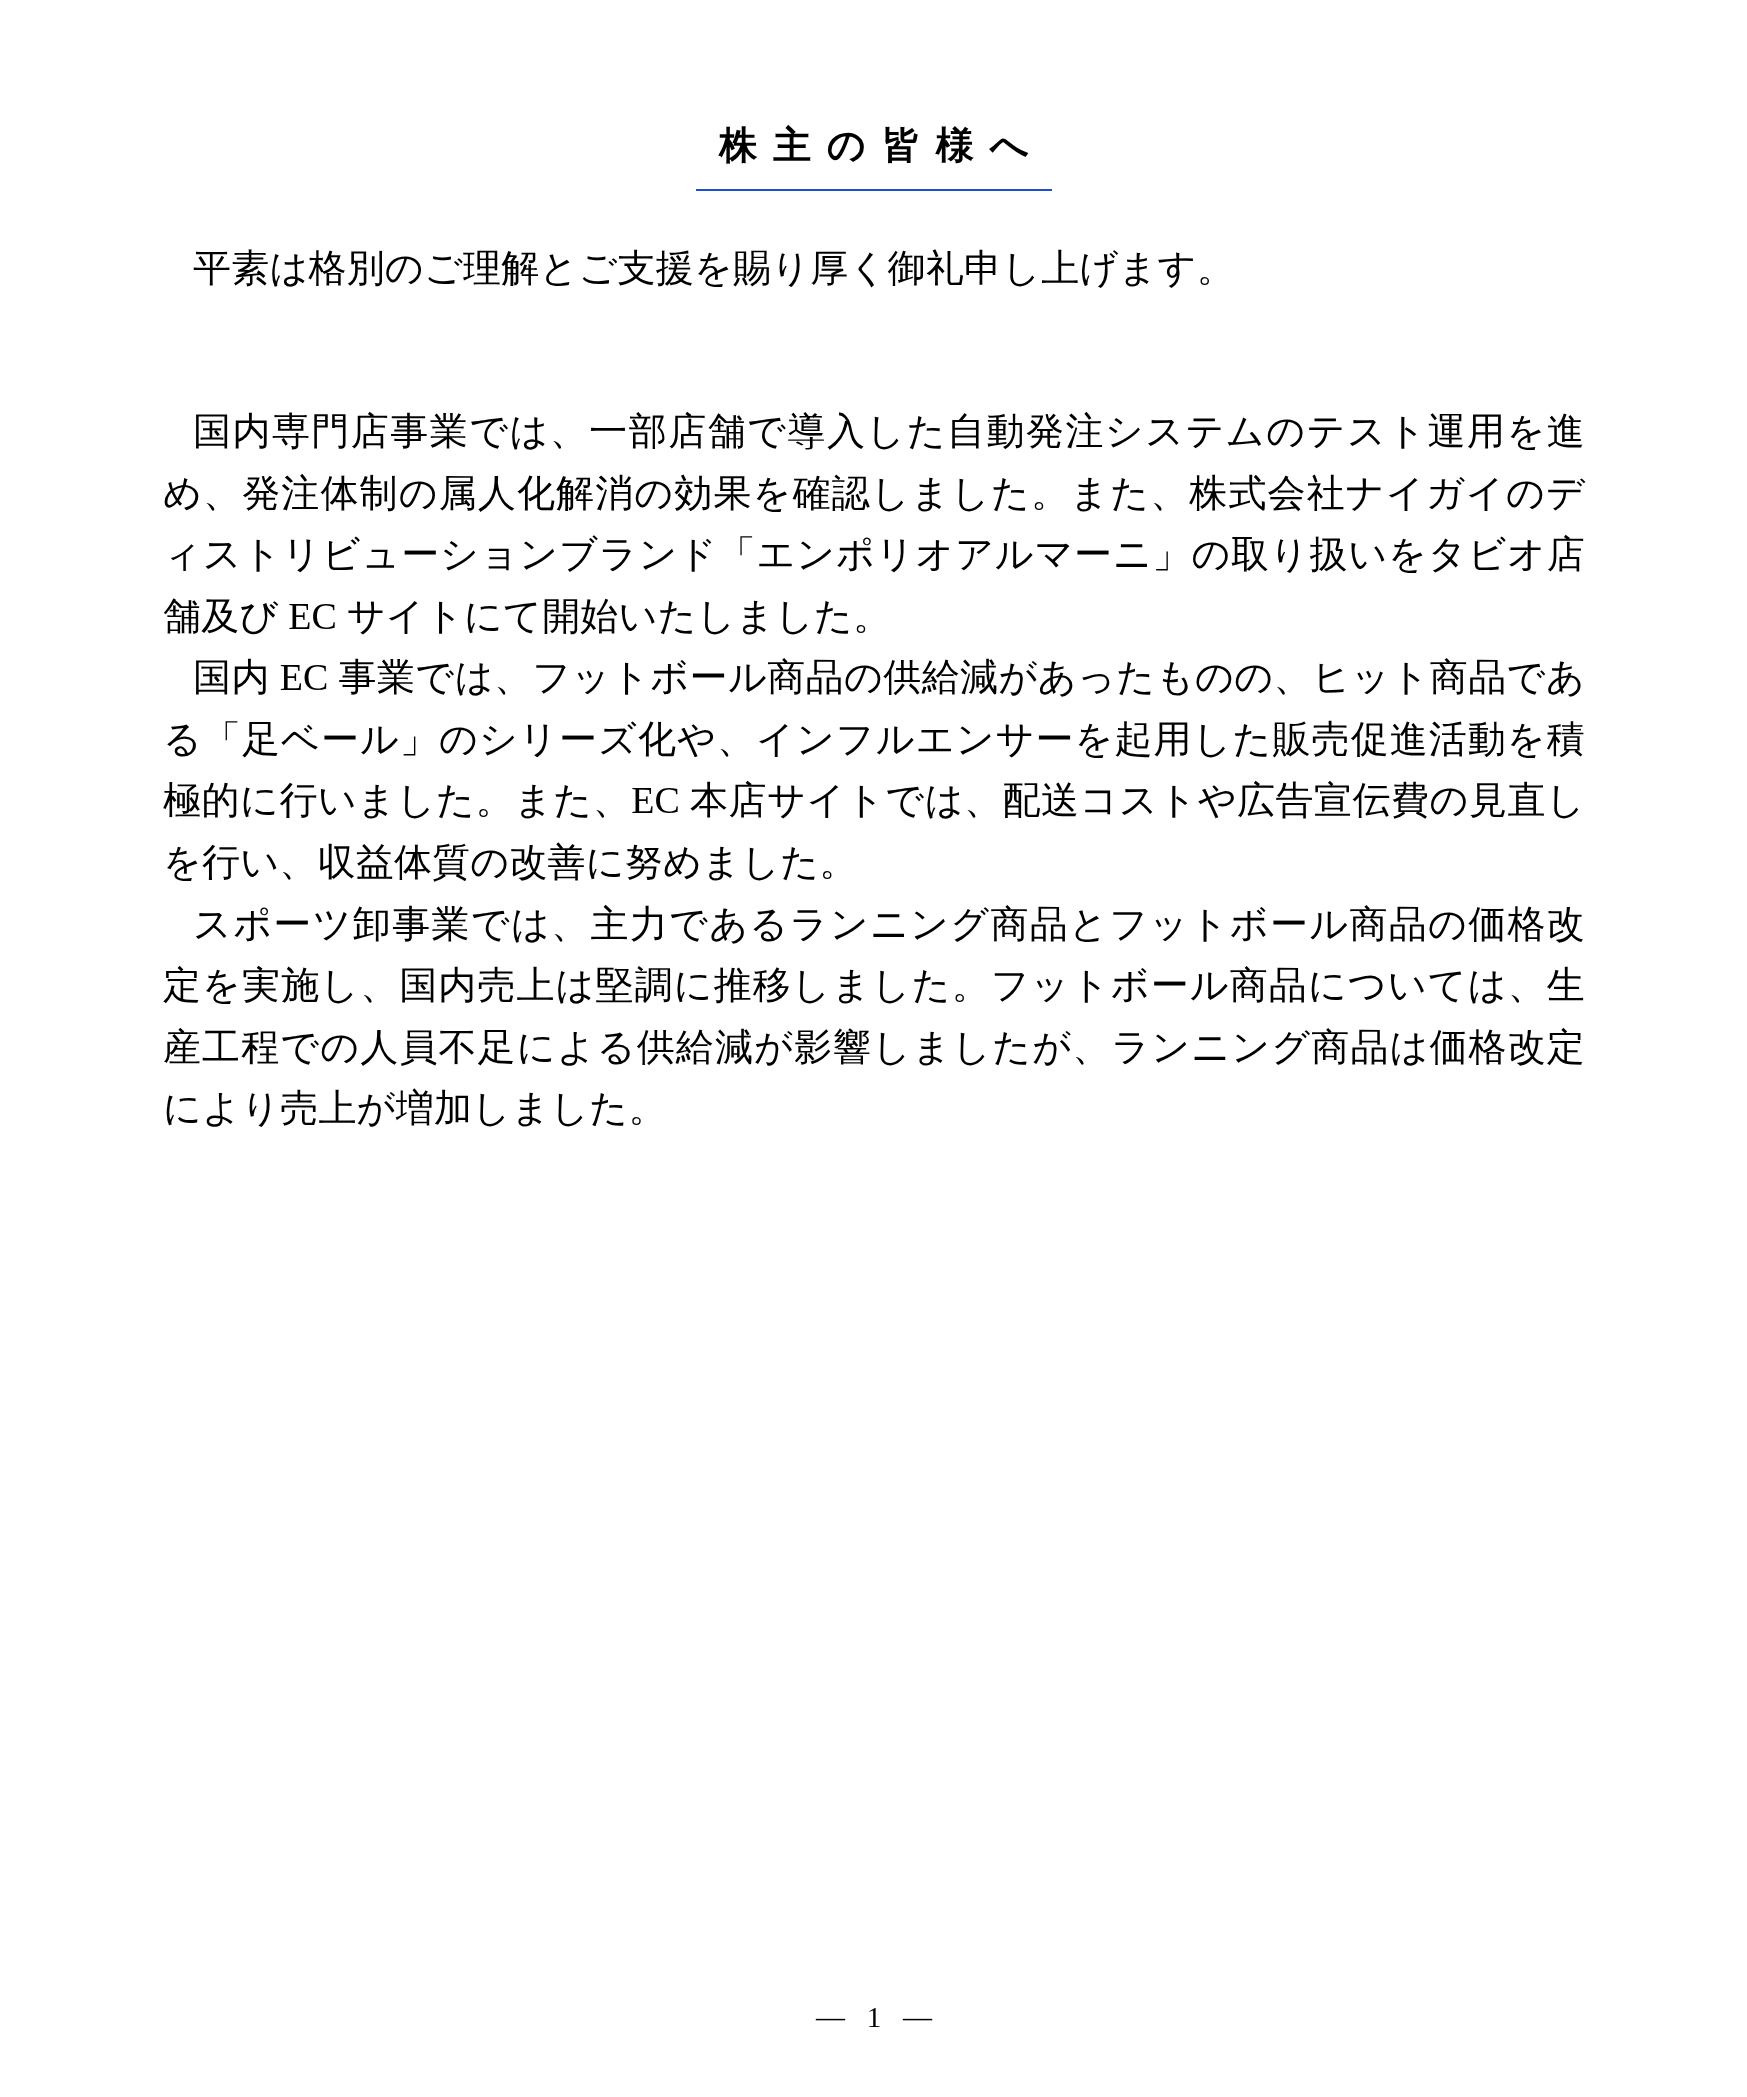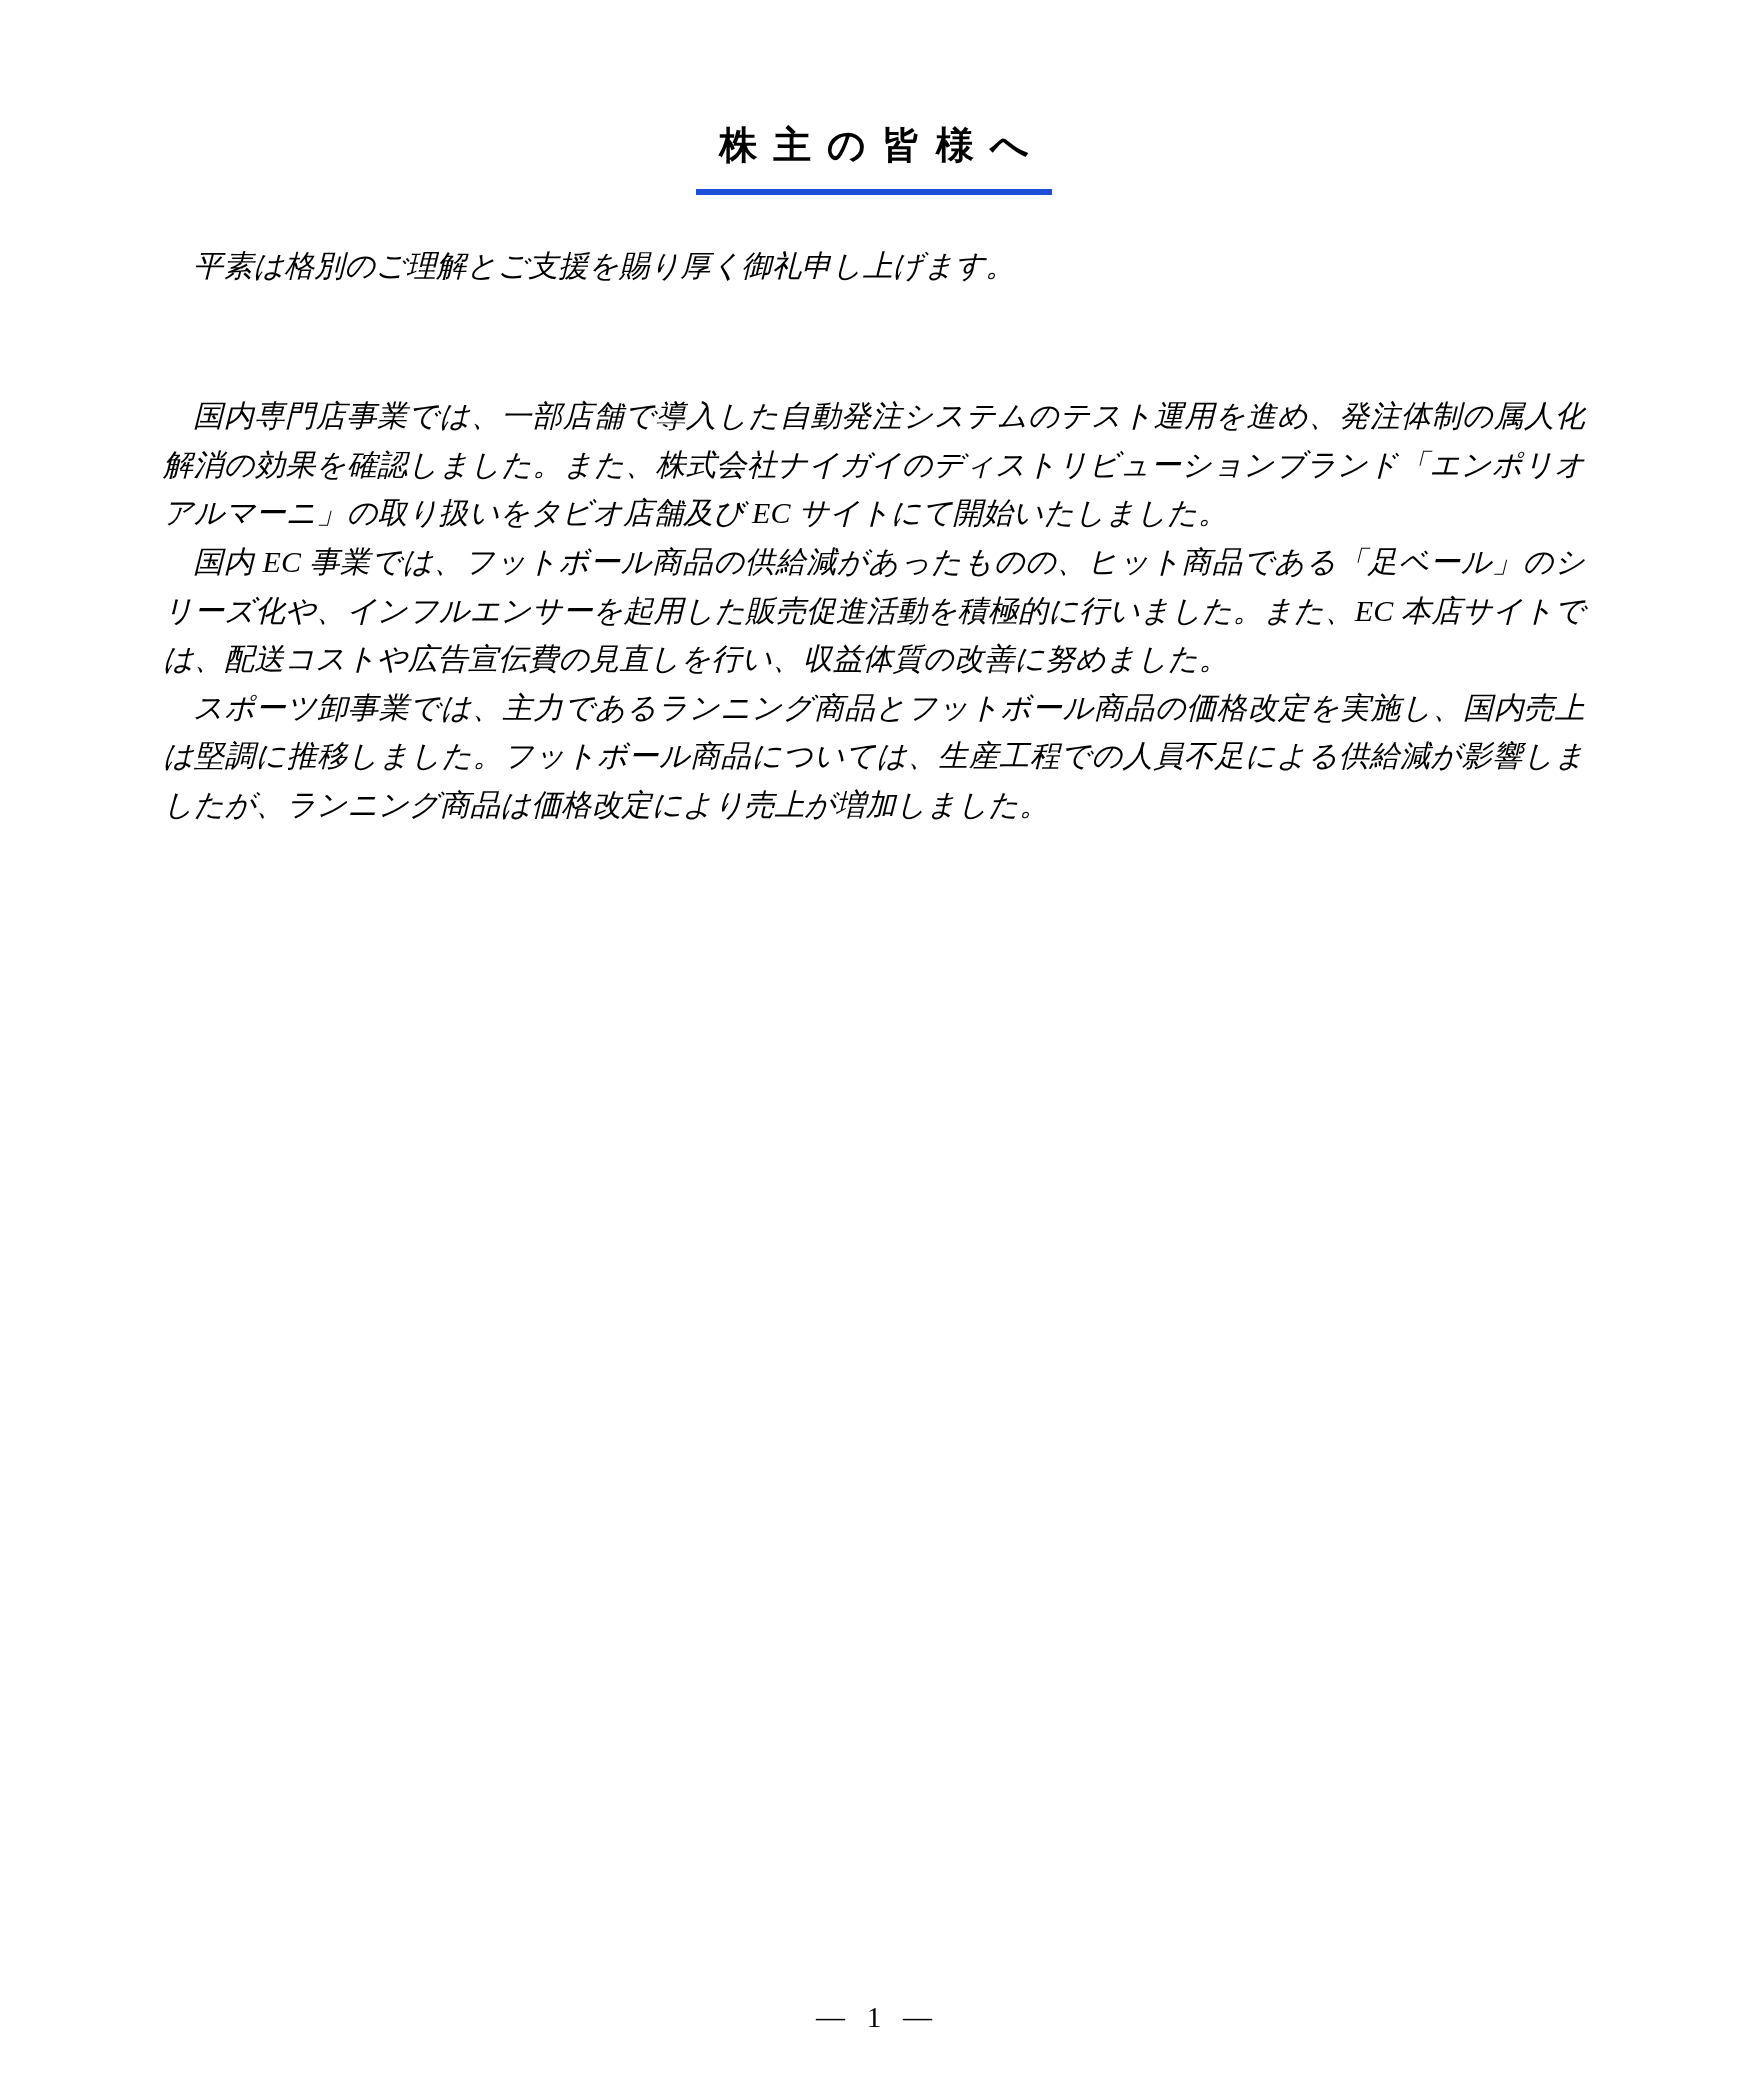--- a/index.html
+++ b/index.html
@@ -31,32 +31,31 @@
     margin: 0 0 0 0;
     padding-bottom: 11px;
     line-height: 1.2;
   }
   .title-wrap {
     text-align: center;
     margin-bottom: 47px;
   }
   .title-inner {
     display: inline-block;
-    border-bottom: 6px solid #1d4ed8;
+    border-bottom: 2px solid #1d4ed8;
     padding: 0 7px 9px 7px;
   }
   .para {
-    font-size: 30px;
+    font-size: 38px;
     line-height: 1.62;
     text-align: justify;
     text-justify: inter-character;
     margin: 0;
     text-indent: 30px;
     letter-spacing: 0.005em;
-    font-style: italic;
   }
   .gap-large { height: 36px; }
   .gap-medium { height: 33px; }
   .page-number {
     position: absolute;
     left: 0;
     right: 0;
     bottom: 63px;
     text-align: center;
     font-size: 29px;

